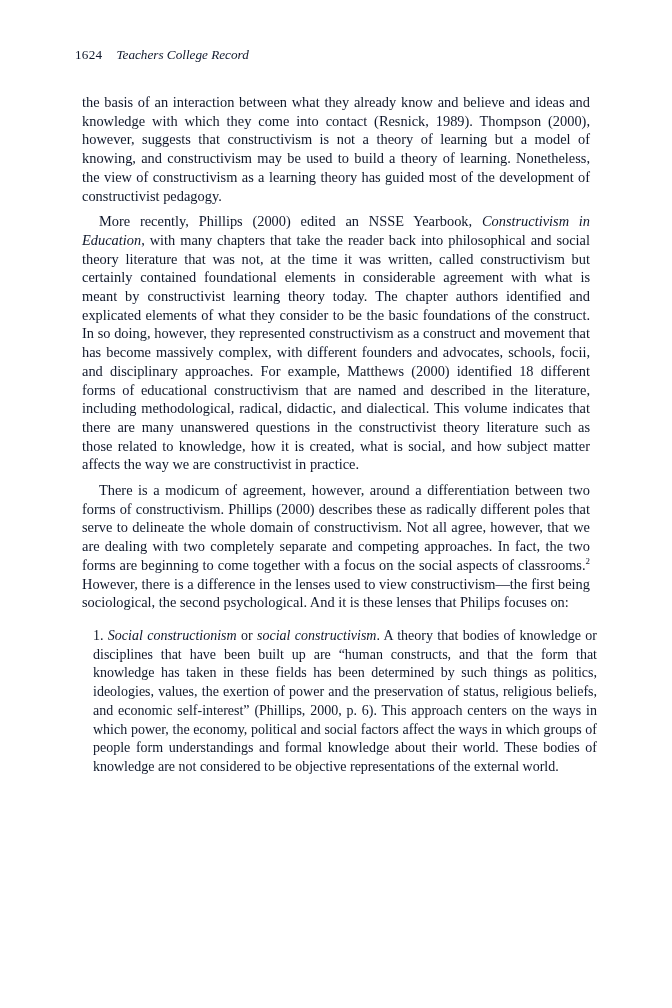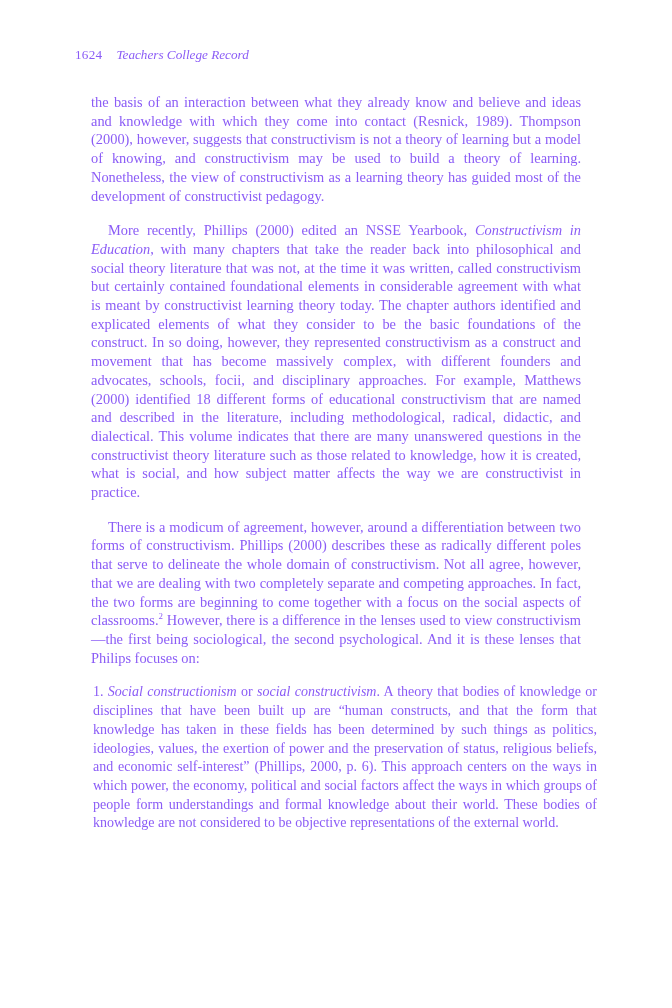--- a/index.html
+++ b/index.html
@@ -2,21 +2,21 @@
 <html><head>
 <meta charset="utf-8">
 <style>
   * { margin: 0; padding: 0; box-sizing: border-box; }
   html, body { background: #ffffff; }
   .page {
     width: 672px;
     height: 1008px;
     margin: 0 auto;
     background: #ffffff;
-    color: #8b5cf6;
+    color: #0f172a;
     font-family: "Liberation Serif", "DejaVu Serif", serif;
     padding: 46px 75px 0 75px;
     overflow: hidden;
   }
   .running-header {
     font-size: 13.2px;
     line-height: 17px;
     margin-bottom: 30px;
     white-space: nowrap;
   }
@@ -27,21 +27,21 @@
   .running-head {
     font-style: italic;
     margin-left: 14px;
   }
   .body-text {
     font-size: 14.4px;
     line-height: 18.7px;
     text-align: justify;
     text-justify: inter-word;
   }
-  .para { margin: 16px; }
+  .para { margin: 7px; }
   .para.indent { text-indent: 17px; }
   .block-quote {
     margin-top: 15px;
     padding-left: 18px;
     font-size: 14px;
     line-height: 18.7px;
     text-align: justify;
   }
   em { }
   sup {

